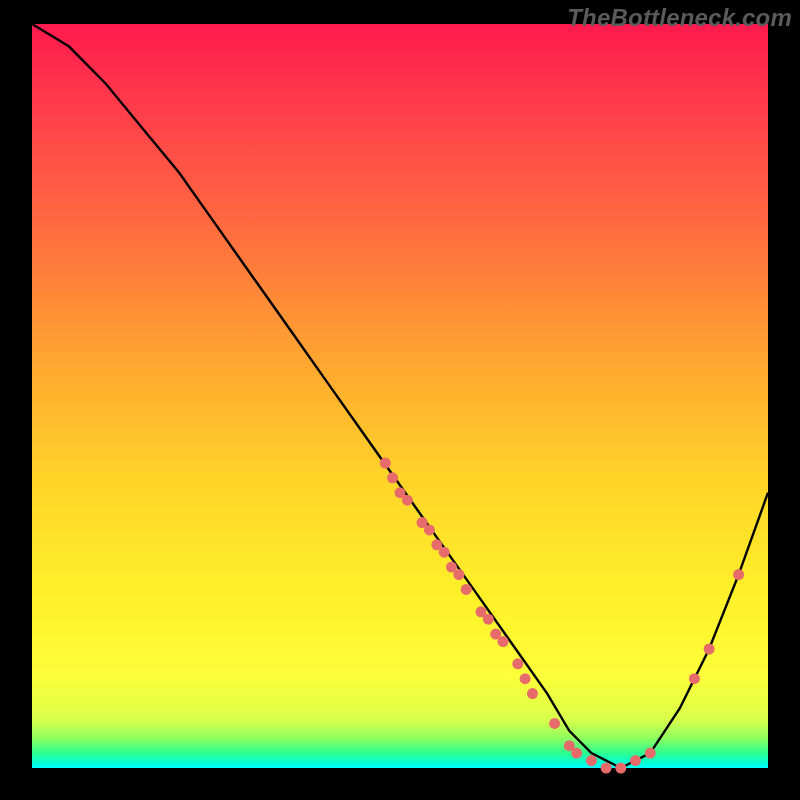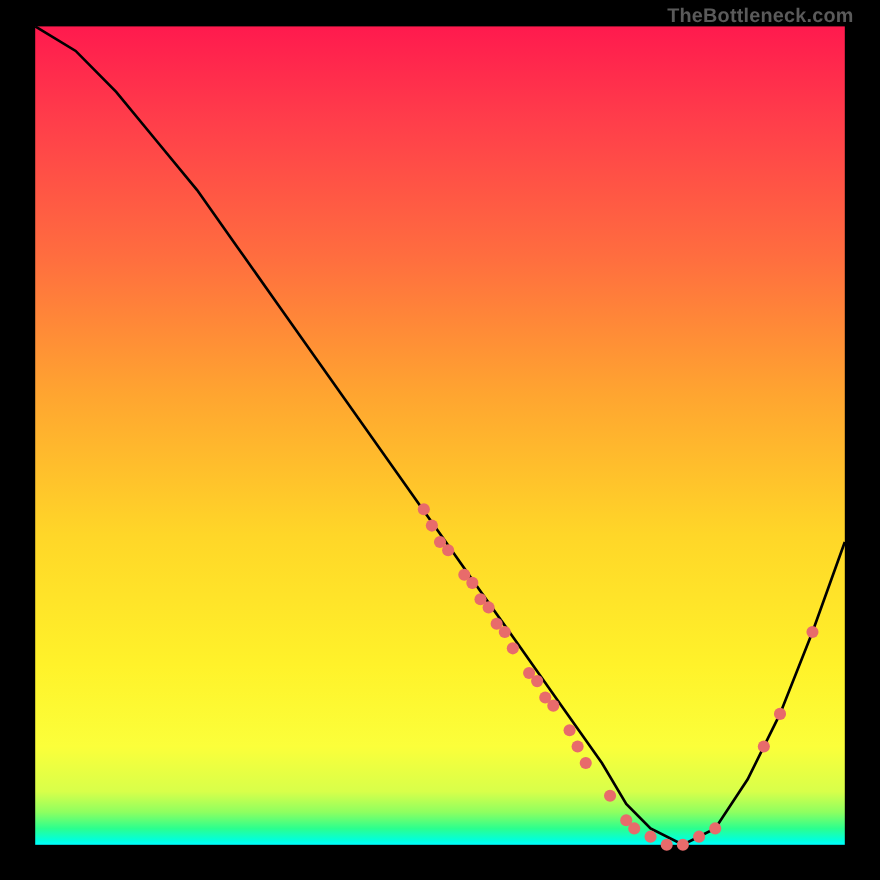--- a/index.html
+++ b/index.html
@@ -13,26 +13,27 @@
   }
   .frame {
     position: relative;
     width: 800px;
     height: 800px;
     background: #000;
   }
   .watermark {
     position: absolute;
     top: 4px;
-    right: 24px;
+    right: 8px;
     color: #5a5a5a;
-    font-size: 18px;
+    font-size: 24px;
     font-weight: 600;
     letter-spacing: 0.2px;
     z-index: 10;
+    font-style: italic;
   }
   .plot-outer {
     position: absolute;
     left: 32px;
     top: 24px;
     width: 736px;
     height: 744px;
     background: #000;
   }
   .plot-bg {

